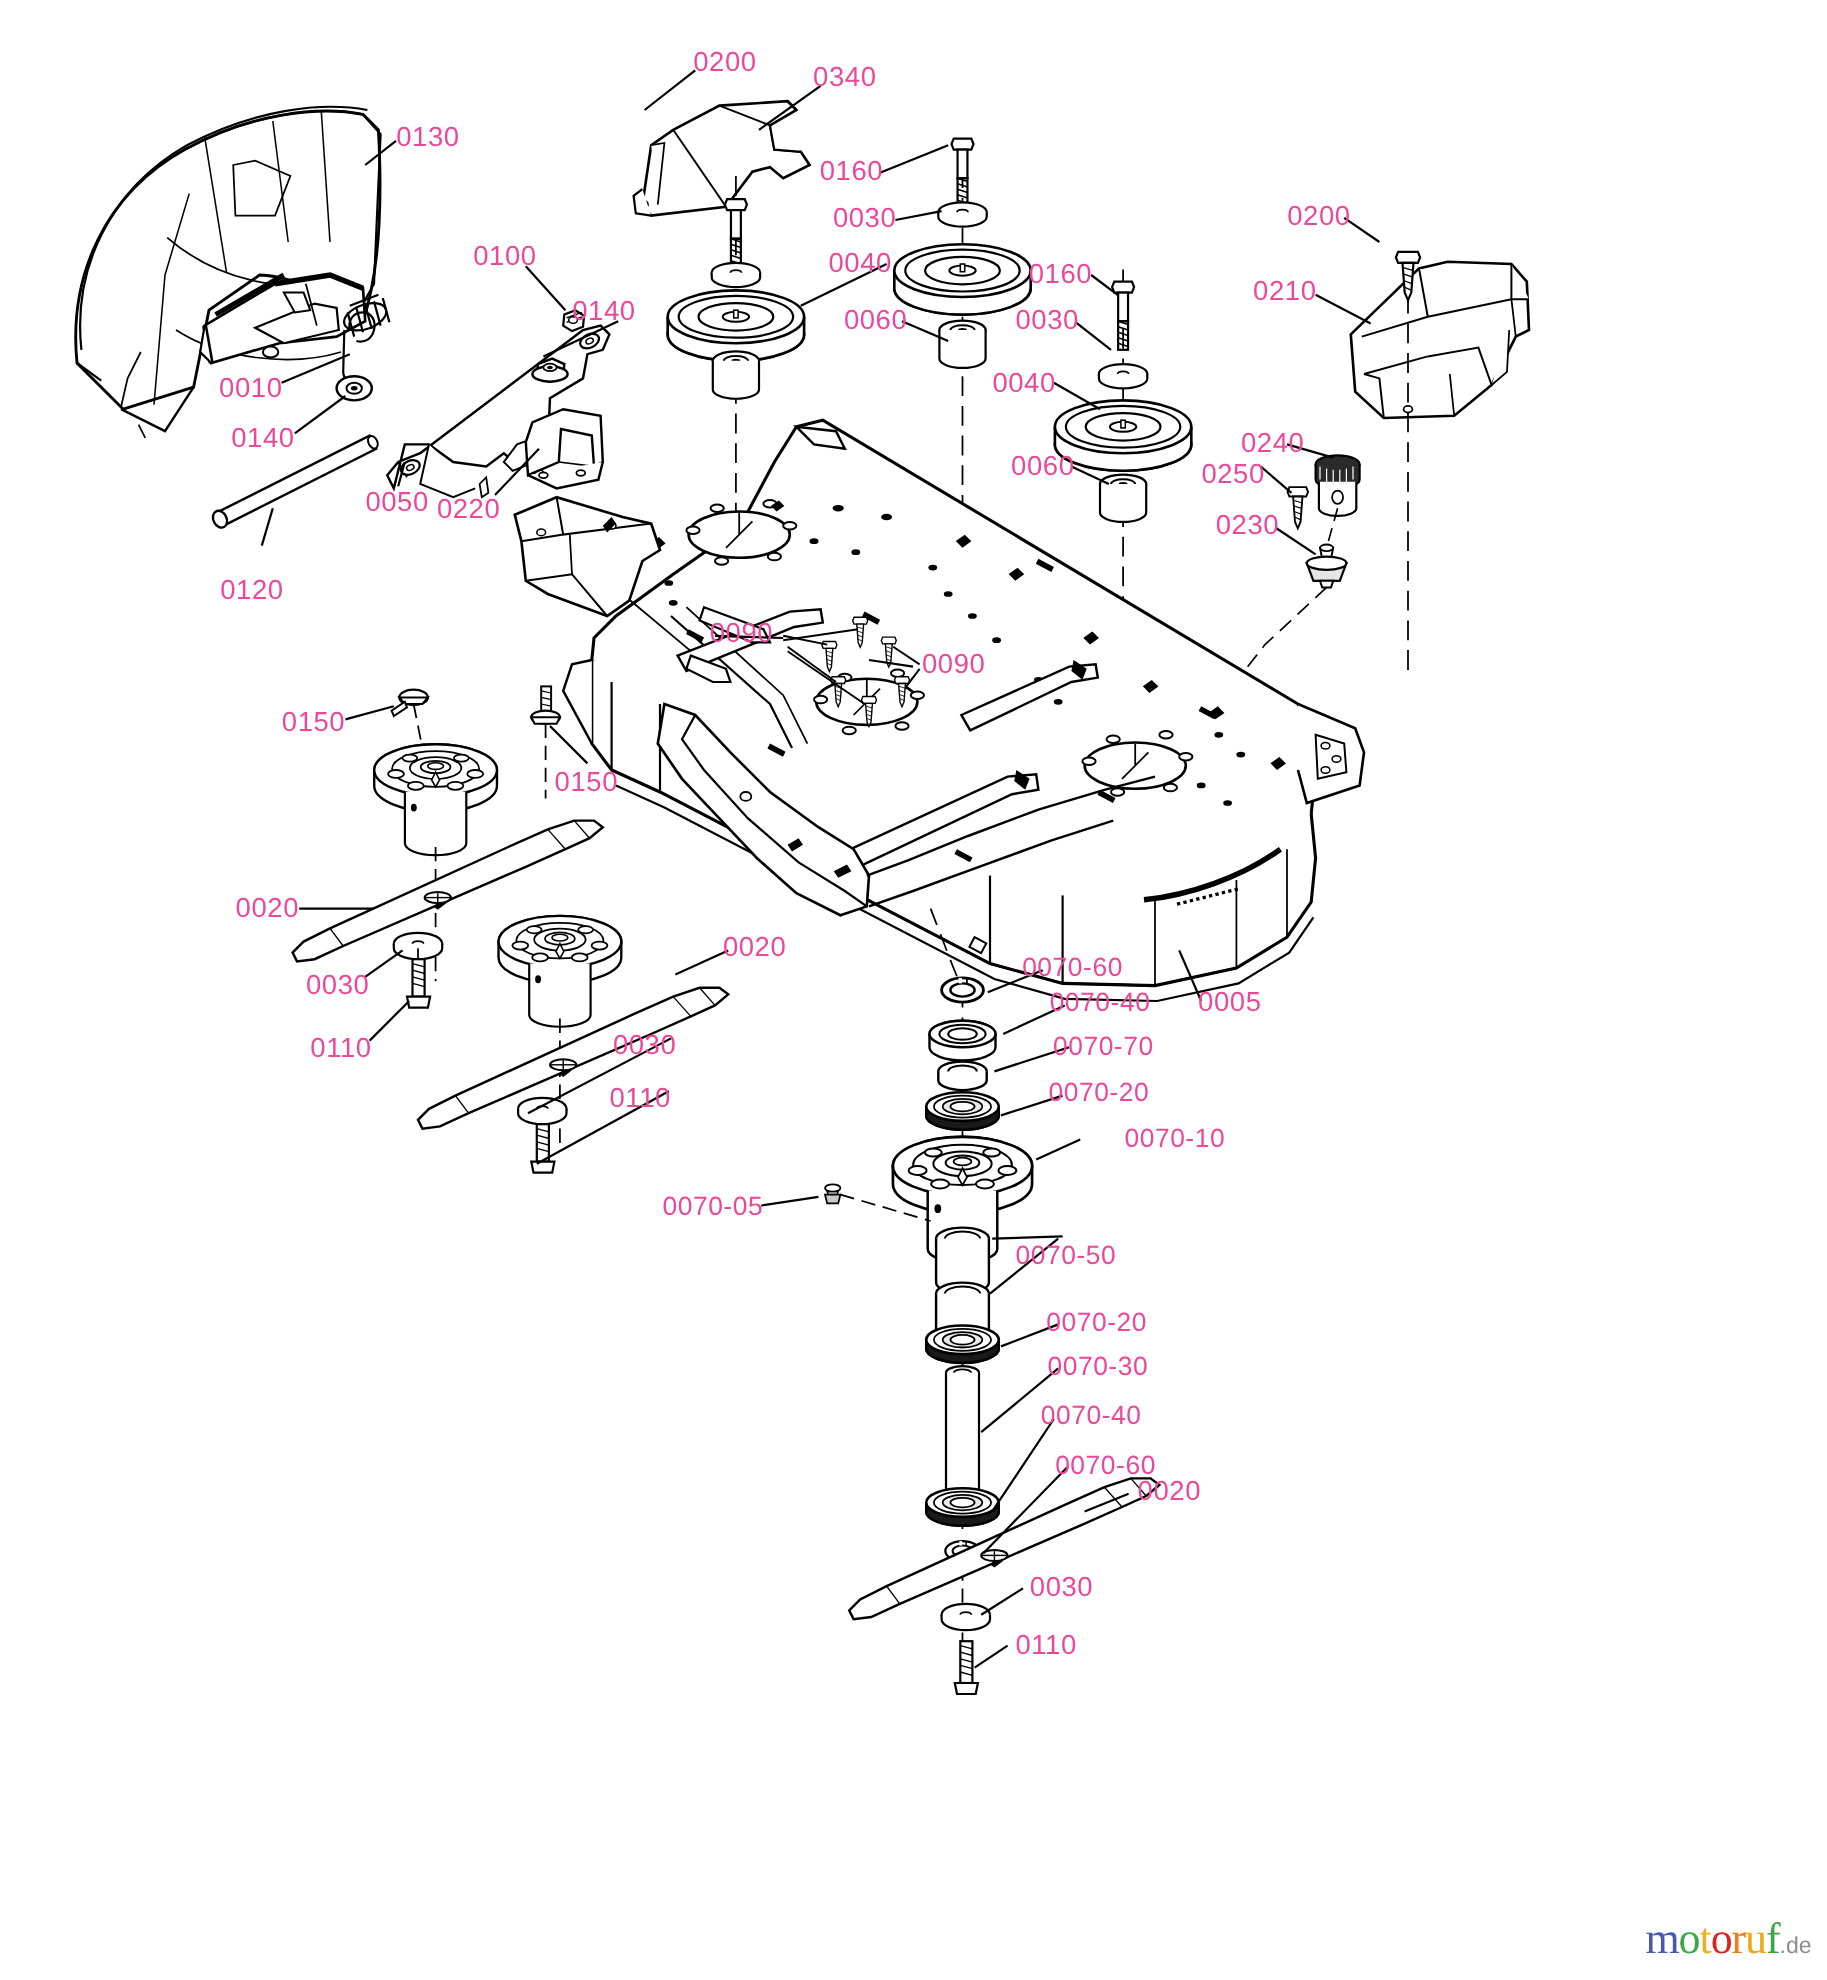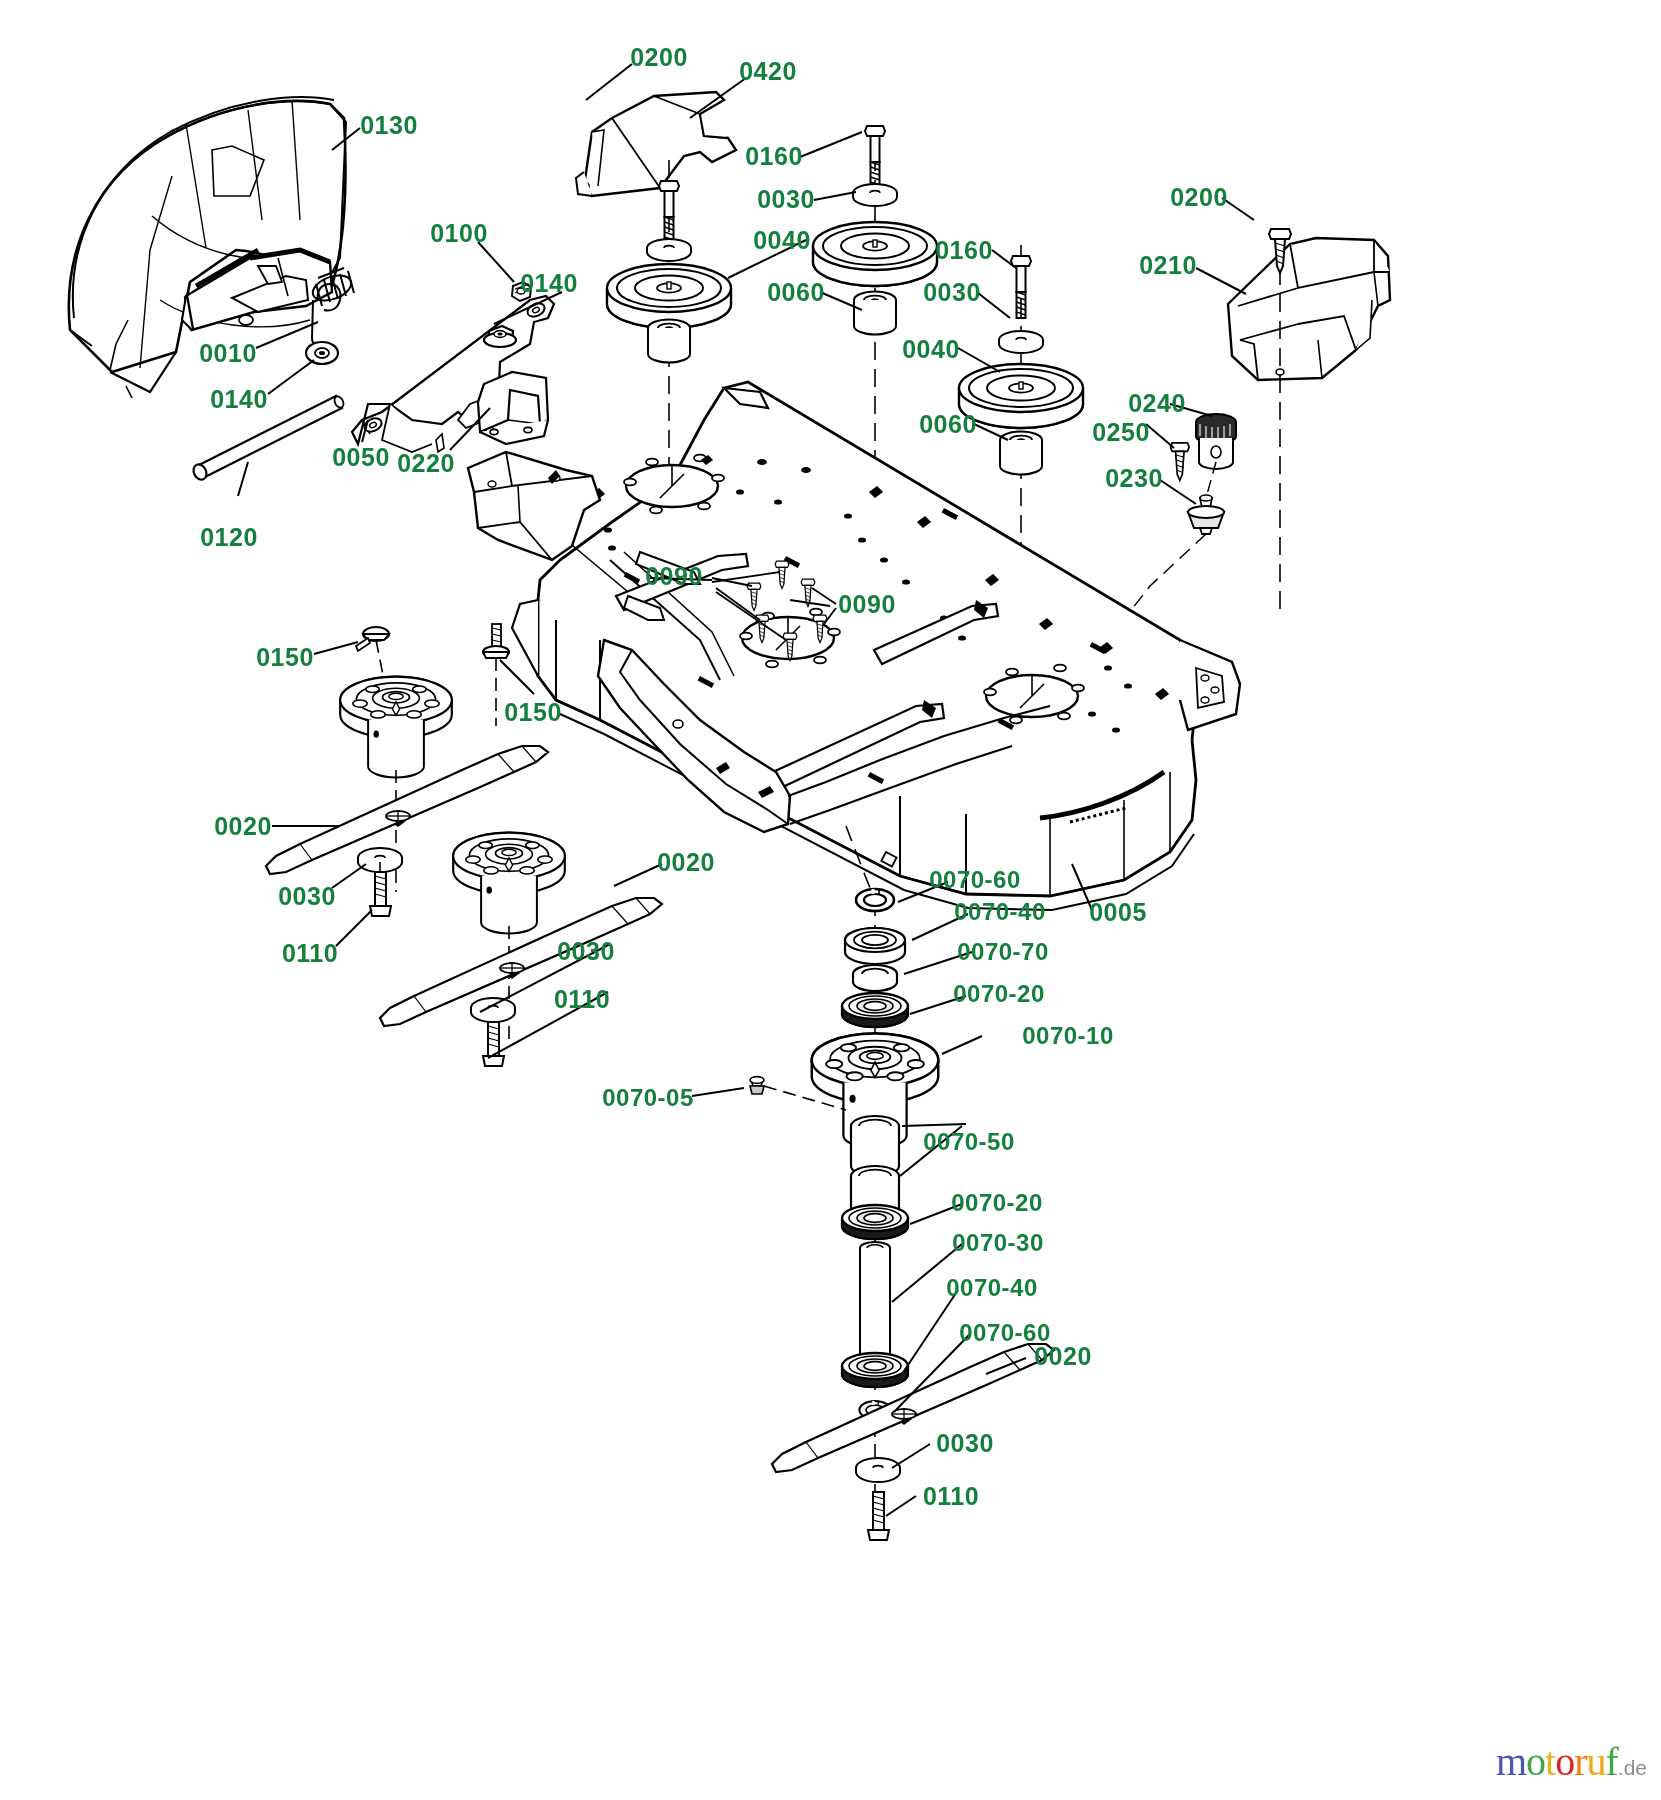--- a/index.html
+++ b/index.html
@@ -1,20 +1,20 @@
 <!DOCTYPE html>
 <html><head>
 <meta charset="utf-8">
 <style>
   html,body{margin:0;padding:0;background:#ffffff;}
   body{font-family:"Liberation Sans",sans-serif;}
   #sheet{position:relative;width:1661px;height:1800px;background:#ffffff;overflow:hidden;}
   #art{position:absolute;left:0;top:0;width:1661px;height:1800px;}
-  .lbl{position:absolute;font-family:"Liberation Sans",sans-serif;font-weight:bold;
-       font-size:25px;letter-spacing:0.5px;color:#15803d;white-space:nowrap;
+  .lbl{position:absolute;font-family:"Liberation Sans",sans-serif;font-weight:normal;
+       font-size:25px;letter-spacing:0.5px;color:#ec4899;white-space:nowrap;
        transform:translate(-50%,-50%);line-height:1;}
   .lbl.sm{font-size:24px;}
   #wm{position:absolute;right:14px;bottom:18px;font-family:"Liberation Serif",serif;
       font-size:40px;font-weight:400;letter-spacing:-1px;line-height:1;white-space:nowrap;}
   #wm .d{font-family:"Liberation Sans",sans-serif;font-size:21px;color:#8d8d8d;letter-spacing:0;}
 </style>
 </head>
 <body>
 
 <div id="sheet">
@@ -661,21 +661,21 @@
       <path d="M916,1496 L886,1516"></path>
       <path d="M1092,910 L1072,864"></path>
       <path d="M650,578 L712,580"></path>
       <path d="M830,606 L790,600"></path>
     </g>
   </svg>
 
   <div id="callout-layer">
       <div class="lbl" style="left: 389px; top: 125px;">0130</div>
       <div class="lbl" style="left: 659px; top: 57px;">0200</div>
-      <div class="lbl" style="left: 768px; top: 71px;">0420</div>
+      <div class="lbl" style="left: 768px; top: 71px;">0340</div>
       <div class="lbl" style="left: 774px; top: 156px;">0160</div>
       <div class="lbl" style="left: 786px; top: 199px;">0030</div>
       <div class="lbl" style="left: 782px; top: 240px;">0040</div>
       <div class="lbl" style="left: 796px; top: 292px;">0060</div>
       <div class="lbl" style="left: 964px; top: 250px;">0160</div>
       <div class="lbl" style="left: 952px; top: 292px;">0030</div>
       <div class="lbl" style="left: 931px; top: 349px;">0040</div>
       <div class="lbl" style="left: 948px; top: 424px;">0060</div>
       <div class="lbl" style="left: 1199px; top: 197px;">0200</div>
       <div class="lbl" style="left: 1168px; top: 265px;">0210</div>

